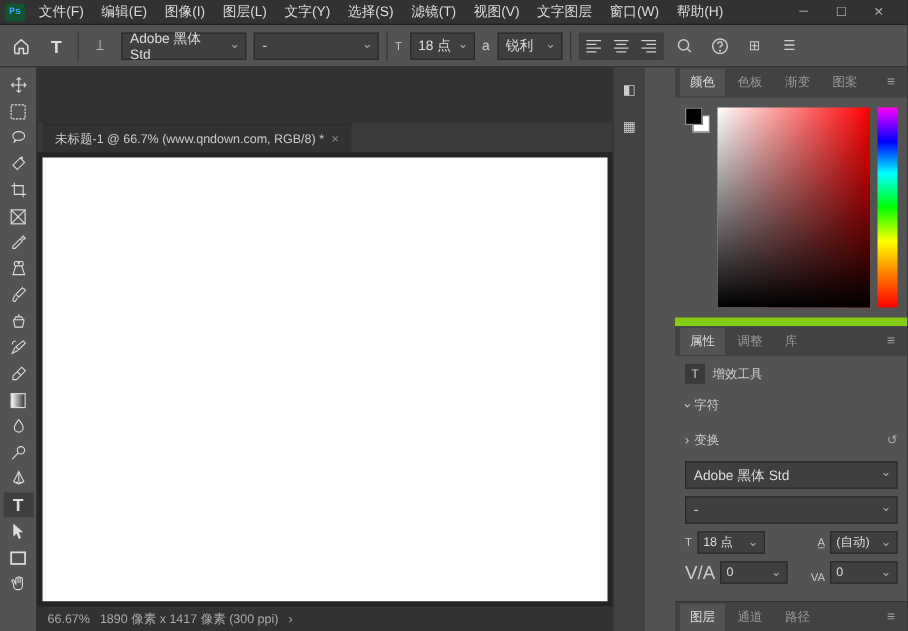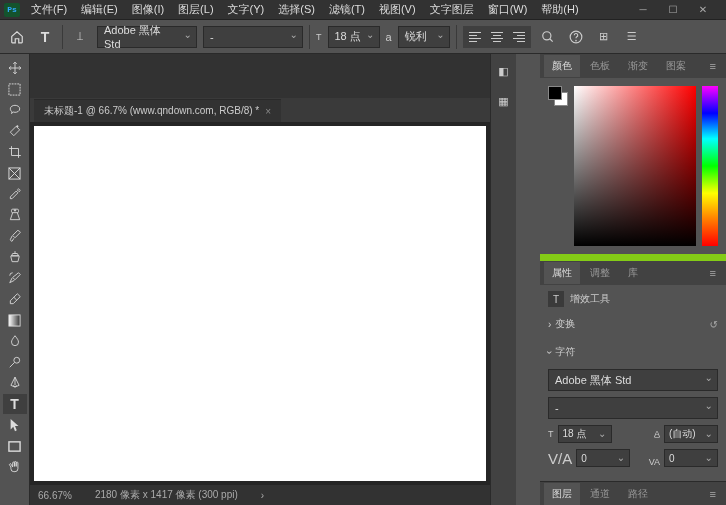--- a/index.html
+++ b/index.html
@@ -29,21 +29,21 @@
 .tool-panel { width: 30px; background: #535353; display: flex; flex-direction: column; align-items: center; padding-top: 4px; gap: 1px; border-right: 1px solid #2a2a2a; }
 .tool-btn { width: 24px; height: 20px; display: flex; align-items: center; justify-content: center; color: #ddd; font-size: 13px; position: relative; }
 .tool-btn.active { background: #3f3f3f; }
 
 .doc-area { flex: 1; background: #252525; display: flex; flex-direction: column; margin-top: 44px; }
 .doc-tabs { height: 24px; background: #3a3a3a; display: flex; align-items: flex-end; padding-left: 4px; }
 .doc-tab { background: #323232; padding: 4px 10px; font-size: 10px; color: #ccc; display: flex; align-items: center; gap: 6px; border-top: 1px solid #2a2a2a; }
 .doc-tab .close { color: #888; }
 .canvas-wrap { flex: 1; background: #252525; padding: 4px; position: relative; }
 .canvas { background: white; width: 100%; height: 100%; }
-.status-bar { height: 20px; background: #323232; display: flex; align-items: center; padding: 0 8px; font-size: 10px; color: #aaa; gap: 23px; }
+.status-bar { height: 20px; background: #323232; display: flex; align-items: center; padding: 0 8px; font-size: 10px; color: #aaa; gap: 8px; }
 
 .right-panels { width: 236px; background: #535353; display: flex; flex-direction: column; border-left: 1px solid #2a2a2a; }
 .collapse-col { width: 28px; background: #424242; display: flex; flex-direction: column; align-items: center; gap: 8px; padding-top: 6px; }
 .right-main { flex: 1; display: flex; flex-direction: column; margin-left: 24px; }
 .right-wrap { display: flex; height: 100%; }
 .panel-tabs { height: 24px; display: flex; align-items: center; padding: 0 4px; gap: 2px; background: #424242; }
 .panel-tab { padding: 4px 8px; font-size: 10px; color: #999; }
 .panel-tab.active { color: #ddd; background: #535353; }
 .panel-menu { margin-left: auto; padding: 0 6px; color: #aaa; }
 
@@ -270,21 +270,21 @@
       <div class="doc-tab">
         <span>未标题-1 @ 66.7% (www.qndown.com, RGB/8) *</span>
         <span class="close">×</span>
       </div>
     </div>
     <div class="canvas-wrap">
       <div class="canvas"></div>
     </div>
     <div class="status-bar">
       <span>66.67%</span>
-      <span>2180 像素 x 1417 像素 (300 ppi)</span>
+      <span>1890 像素 x 1417 像素 (300 ppi)</span>
       <span>›</span>
     </div>
   </div>
 
   <div class="right-panels">
     <div class="right-wrap">
       <div class="collapse-col">
         <div class="icon-btn">◧</div>
         <div class="icon-btn">▦</div>
       </div>
@@ -312,26 +312,26 @@
             <div class="panel-tab active">属性</div>
             <div class="panel-tab">调整</div>
             <div class="panel-tab">库</div>
             <div class="panel-menu">≡</div>
           </div>
           <div class="props-body">
             <div class="prop-row">
               <span style="background:#3a3a3a;width:16px;height:16px;display:flex;align-items:center;justify-content:center;">T</span>
               <span>增效工具</span>
             </div>
+            <div class="section-head">
+              <span>字符</span>
+            </div>
             <div class="section-head collapsed">
               <span>变换</span>
               <span class="reset-icon">↺</span>
-            </div>
-            <div class="section-head">
-              <span>字符</span>
             </div>
             <div class="dropdown wide-input">Adobe 黑体 Std</div>
             <div class="dropdown wide-input">-</div>
             <div class="prop-row">
               <div class="field-group">
                 <span style="font-size:9px;">T</span>
                 <div class="dropdown mini-input">18 点</div>
               </div>
               <div class="field-group" style="margin-left:auto;">
                 <span style="font-size:9px;">A̲</span>

